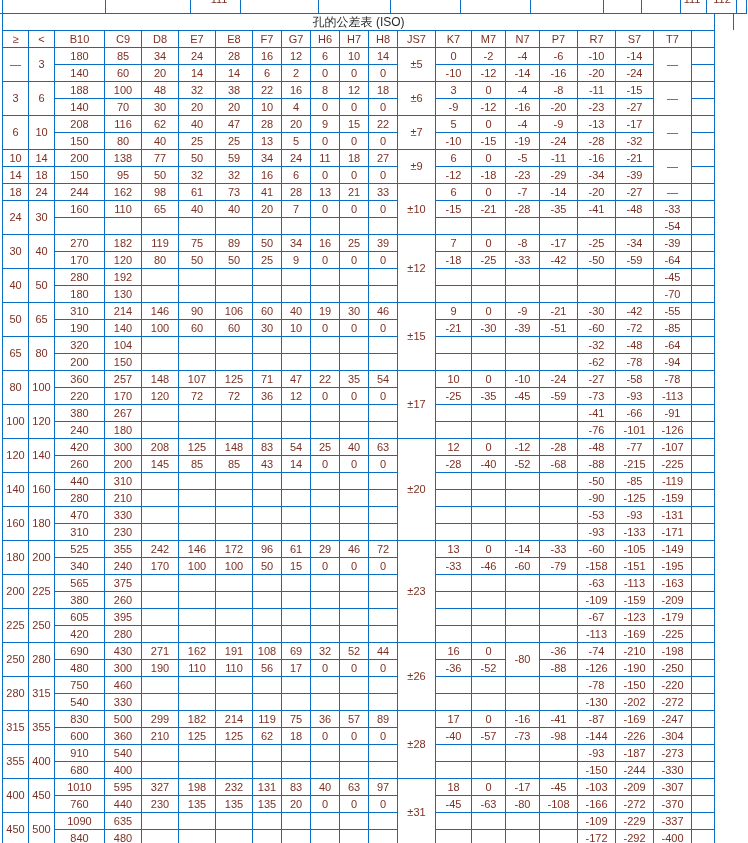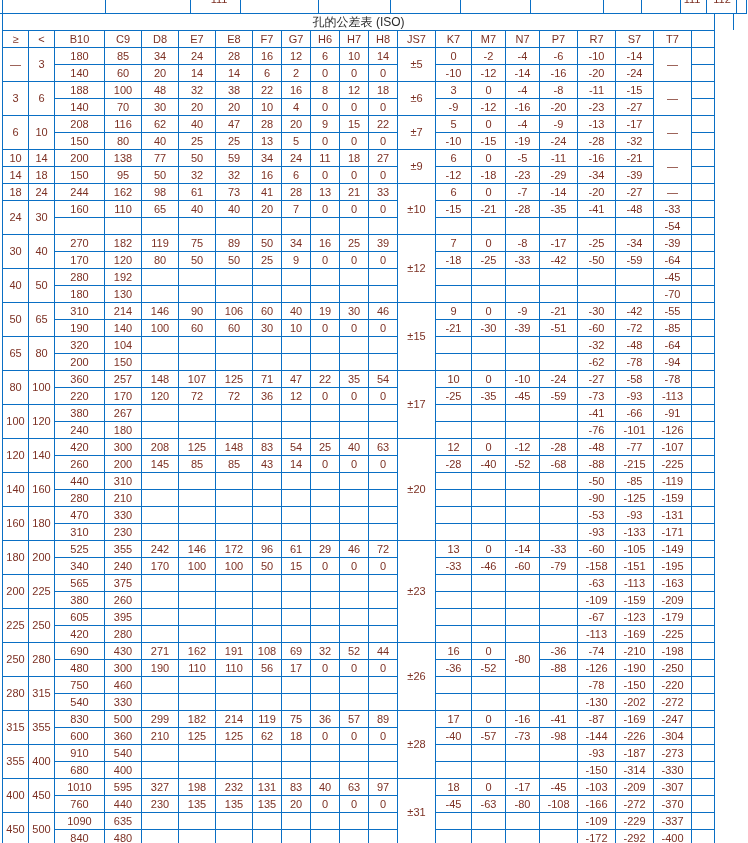--- a/index.html
+++ b/index.html
@@ -999,21 +999,21 @@
           <td></td>
           <td></td>
           <td></td>
           <td></td>
           <td></td>
           <td></td>
           <td></td>
           <td></td>
           <td></td>
           <td>-150</td>
-          <td>-314</td>
+          <td>-244</td>
           <td>-330</td>
           <td></td>
         </tr>
         <tr>
           <td rowspan="2">400</td>
           <td rowspan="2">450</td>
           <td>1010</td>
           <td>595</td>
           <td>327</td>
           <td>198</td>

